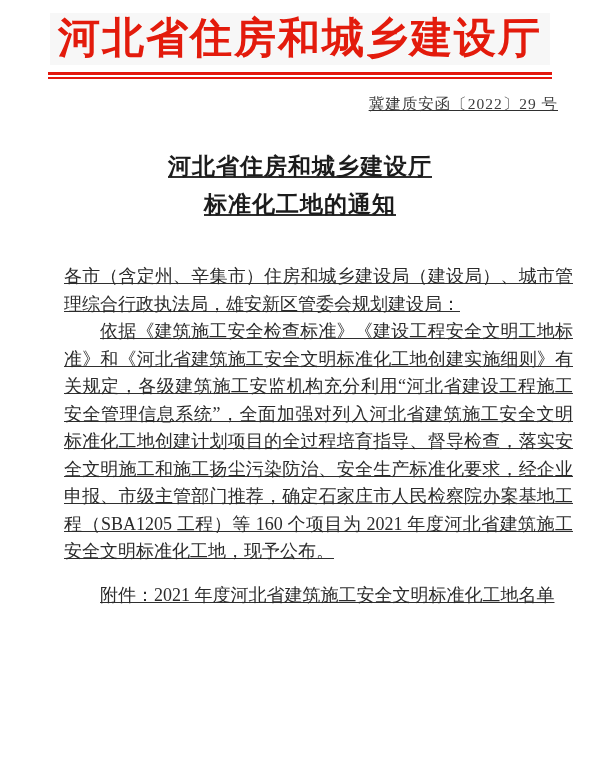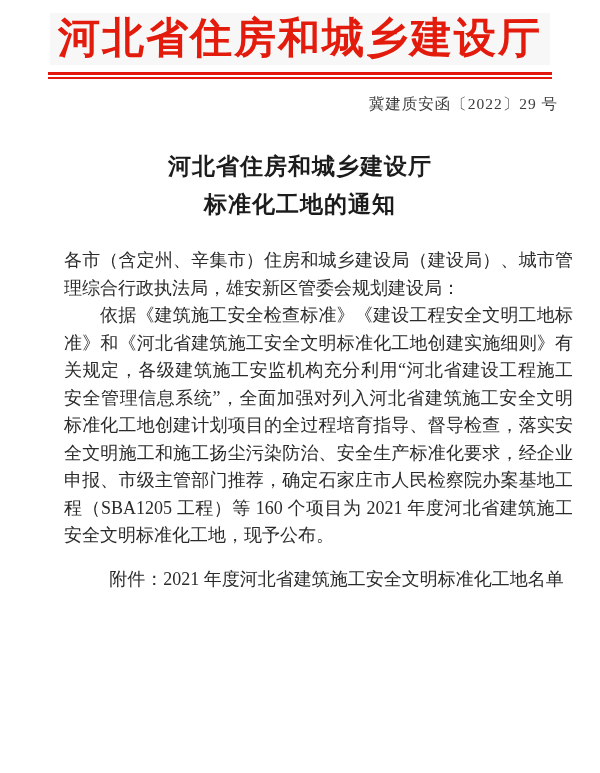--- a/index.html
+++ b/index.html
@@ -5,20 +5,21 @@
   html, body { margin: 0; padding: 0; background: #ffffff; }
   .page {
     position: relative;
     width: 600px;
     height: 621px;
     margin: 0;
     background: #ffffff;
     overflow: hidden;
     font-family: "Liberation Serif", "DejaVu Serif", serif;
     color: #2f2f2f;
+    text-decoration: underline;
   }
 
   
   .letterhead-title {
     margin: 0 auto;
     padding-top: 13px;
     text-align: center;
   }
   .letterhead-title .inner {
     display: inline-block;
@@ -56,33 +57,33 @@
     text-align: center;
     font-size: 23px;
     font-weight: bold;
     line-height: 38px;
     color: #1c1c1c;
     letter-spacing: 1px;
   }
 
   
   .doc-body {
-    margin-top: 23px;
+    margin-top: 39px;
     padding: 0 27px 0 64px;
     font-size: 18px;
     line-height: 27.5px;
     text-align: justify;
     color: #2b2b2b;
   }
   .doc-body p { margin: 0; }
   .doc-body .para { text-indent: 2em; }
   .doc-body .attachment {
     margin-top: 16px;
     text-indent: 2em;
-    text-align: center;
+    text-align: left;
   }
 
   
   .signature {
     position: absolute;
     top: 676px;
     right: 108px;
     text-align: center;
     font-size: 17px;
     line-height: 28px;

